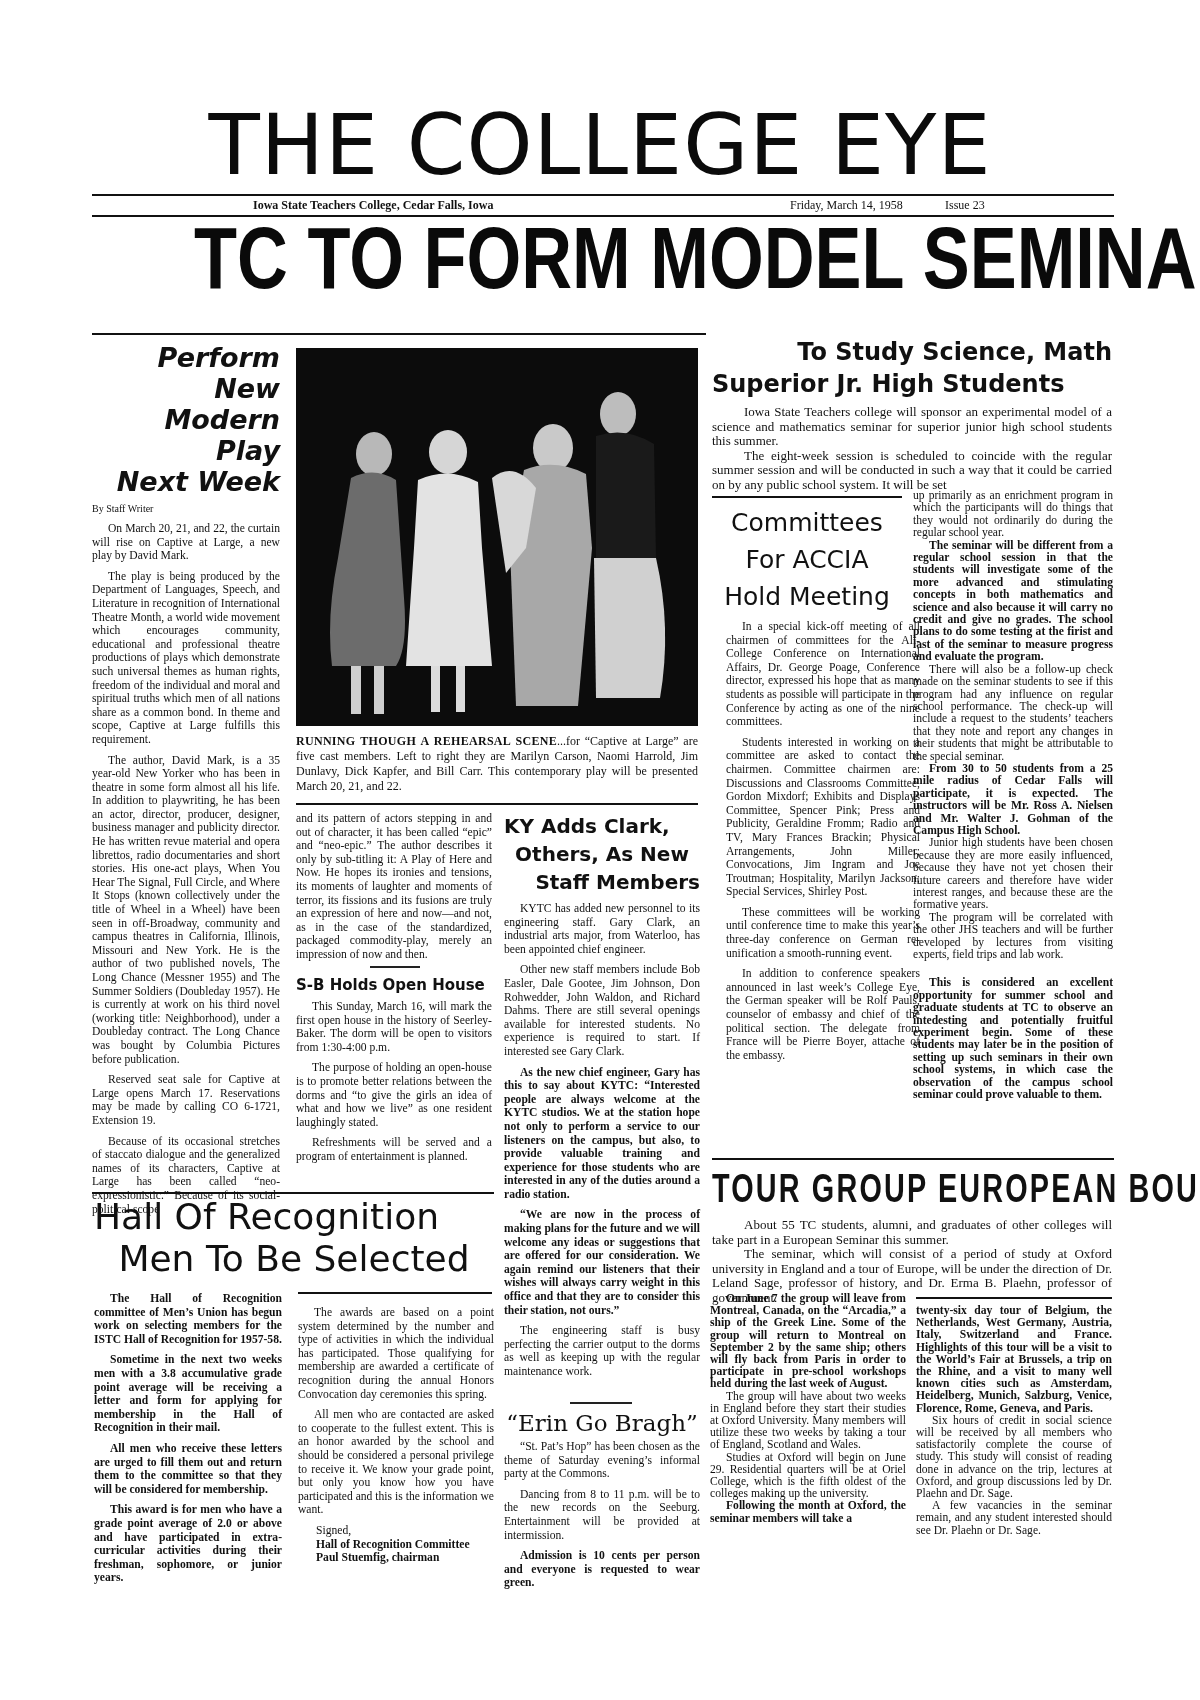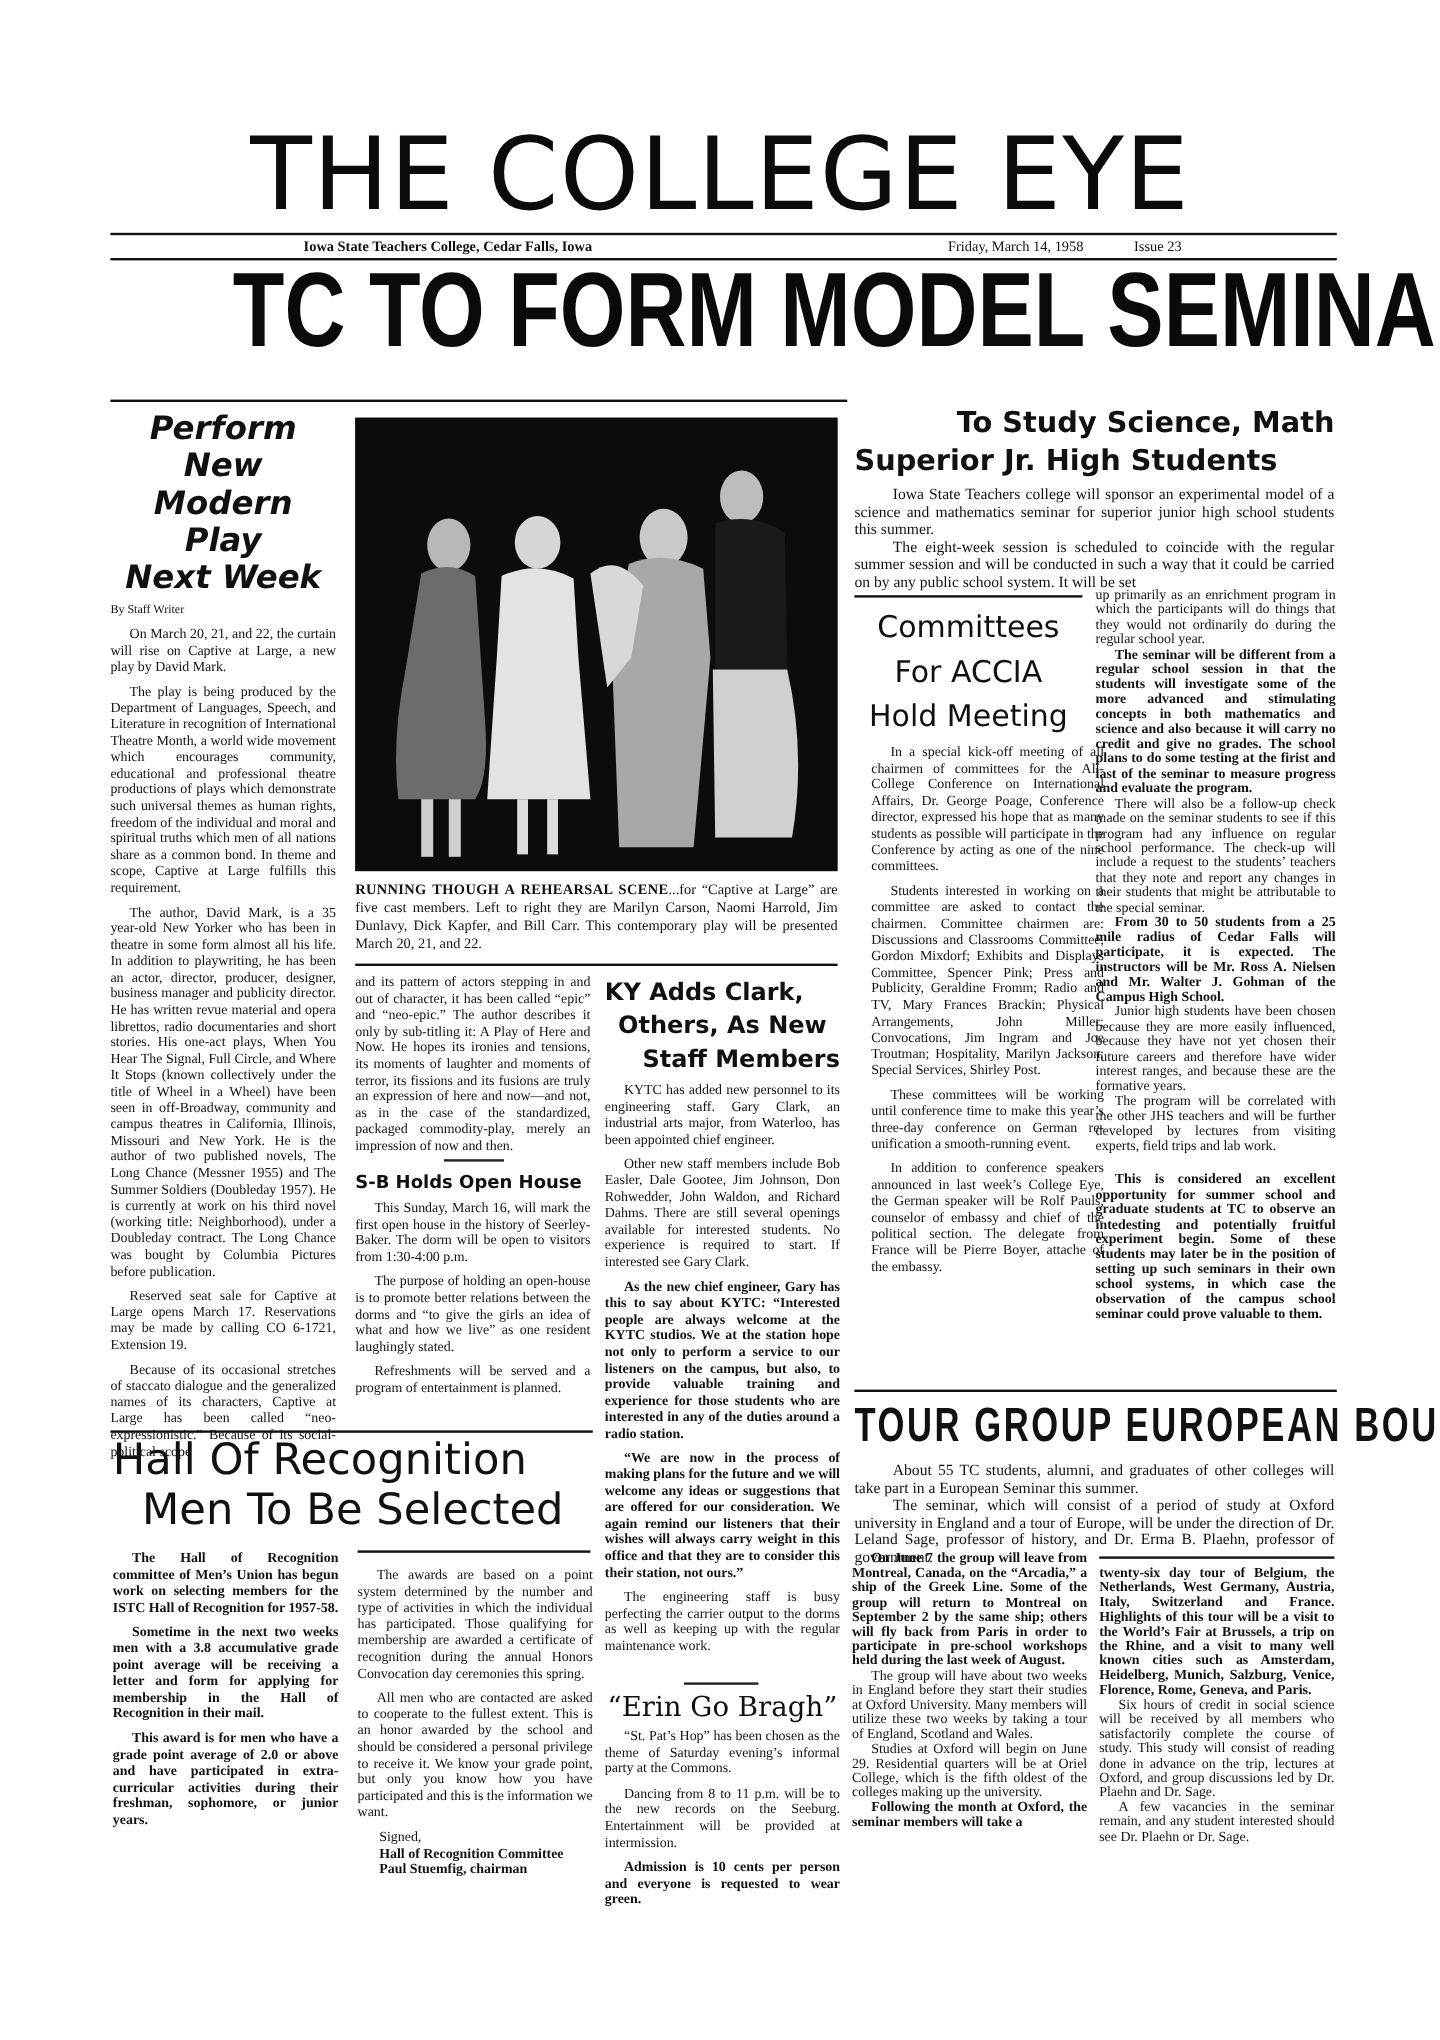--- a/index.html
+++ b/index.html
@@ -11,21 +11,21 @@
     font-family: "DejaVu Sans", sans-serif; font-weight: 400; font-size: 84px;
     letter-spacing: 1px; line-height: 90px; transform: scaleY(1.0); color: #0b0b0b;
   }
   .rule { background: #111; height: 2px; }
   .dateline { font-family: "Liberation Serif", serif; font-size: 12px; line-height: 14px; }
   .headline-main {
     left: 92px; top: 210px; width: 1020px; text-align: center;
     font-family: "Liberation Sans", sans-serif; font-weight: 700; font-size: 88px; line-height: 96px;
     transform: scaleX(0.8); transform-origin: center; letter-spacing: 0; white-space: nowrap; color: #0a0a0a;
   }
-  .hd-italic { font-family: "DejaVu Sans", sans-serif; font-weight: 700; font-style: italic; font-size: 27px; line-height: 31px; text-align: center; }
+  .hd-italic { font-family: "DejaVu Sans", sans-serif; font-weight: 700; font-style: italic; font-size: 27px; line-height: 31px; text-align: right; }
   .hd-sans { font-family: "DejaVu Sans", sans-serif; font-weight: 700; }
   .hd-geo { font-family: "DejaVu Sans", sans-serif; font-weight: 400; }
   .col { font-family: "Liberation Serif", serif; font-size: 11.6px; line-height: 13.6px; text-align: justify; hyphens: manual; }
   .col p { text-indent: 16px; margin-bottom: 7px; }
   .byline { text-align: left; font-weight: 400; font-size: 10px; margin: 6px 0 8px 0; font-family: "Liberation Serif", serif; }
   .bold-para { font-weight: 700; }
   .photo {
     background: #0d0d0d; overflow: hidden;
   }
   .caption { font-family: "Liberation Serif", serif; font-size: 12px; line-height: 15px; }
@@ -134,20 +134,21 @@
 </div>
 
 <div class="abs rule" style="left:92px; top:1192px; width:402px; height:2px;"></div>
 <div class="abs hd-geo" style="left:94px; top:1196px; width:400px; font-size:36px; line-height:42px;">
   <div>Hall Of Recognition</div>
   <div style="text-align:center">Men To Be Selected</div>
 </div>
 <div class="abs col" style="left:94px; top:1292px; width:188px;">
   <p class="bold-para">The Hall of Recognition committee of Men’s Union has begun work on selecting members for the ISTC Hall of Recognition for 1957-58.</p>
   <p class="bold-para">Sometime in the next two weeks men with a 3.8 accumulative grade point average will be receiving a letter and form for applying for membership in the Hall of Recognition in their mail.</p>
+  <p class="bold-para">All men who receive these letters are urged to fill them out and return them to the committee so that they will be considered for membership.</p>
   <p class="bold-para">This award is for men who have a grade point average of 2.0 or above and have participated in extra-curricular activities during their freshman, sophomore, or junior years.</p>
 </div>
 <div class="abs rule" style="left:298px; top:1292px; width:194px; height:1.5px;"></div>
 <div class="abs col" style="left:298px; top:1306px; width:196px;">
   <p>The awards are based on a point system determined by the number and type of activities in which the individual has participated. Those qualifying for membership are awarded a certificate of recognition during the annual Honors Convocation day ceremonies this spring.</p>
   <p>All men who are contacted are asked to cooperate to the fullest extent. This is an honor awarded by the school and should be considered a personal privilege to receive it. We know your grade point, but only you know how you have participated and this is the information we want.</p>
   <div style="padding-left:18px;">
     <div>Signed,</div>
     <div style="font-weight:700">Hall of Recognition Committee</div>
     <div style="font-weight:700">Paul Stuemfig, chairman</div>

